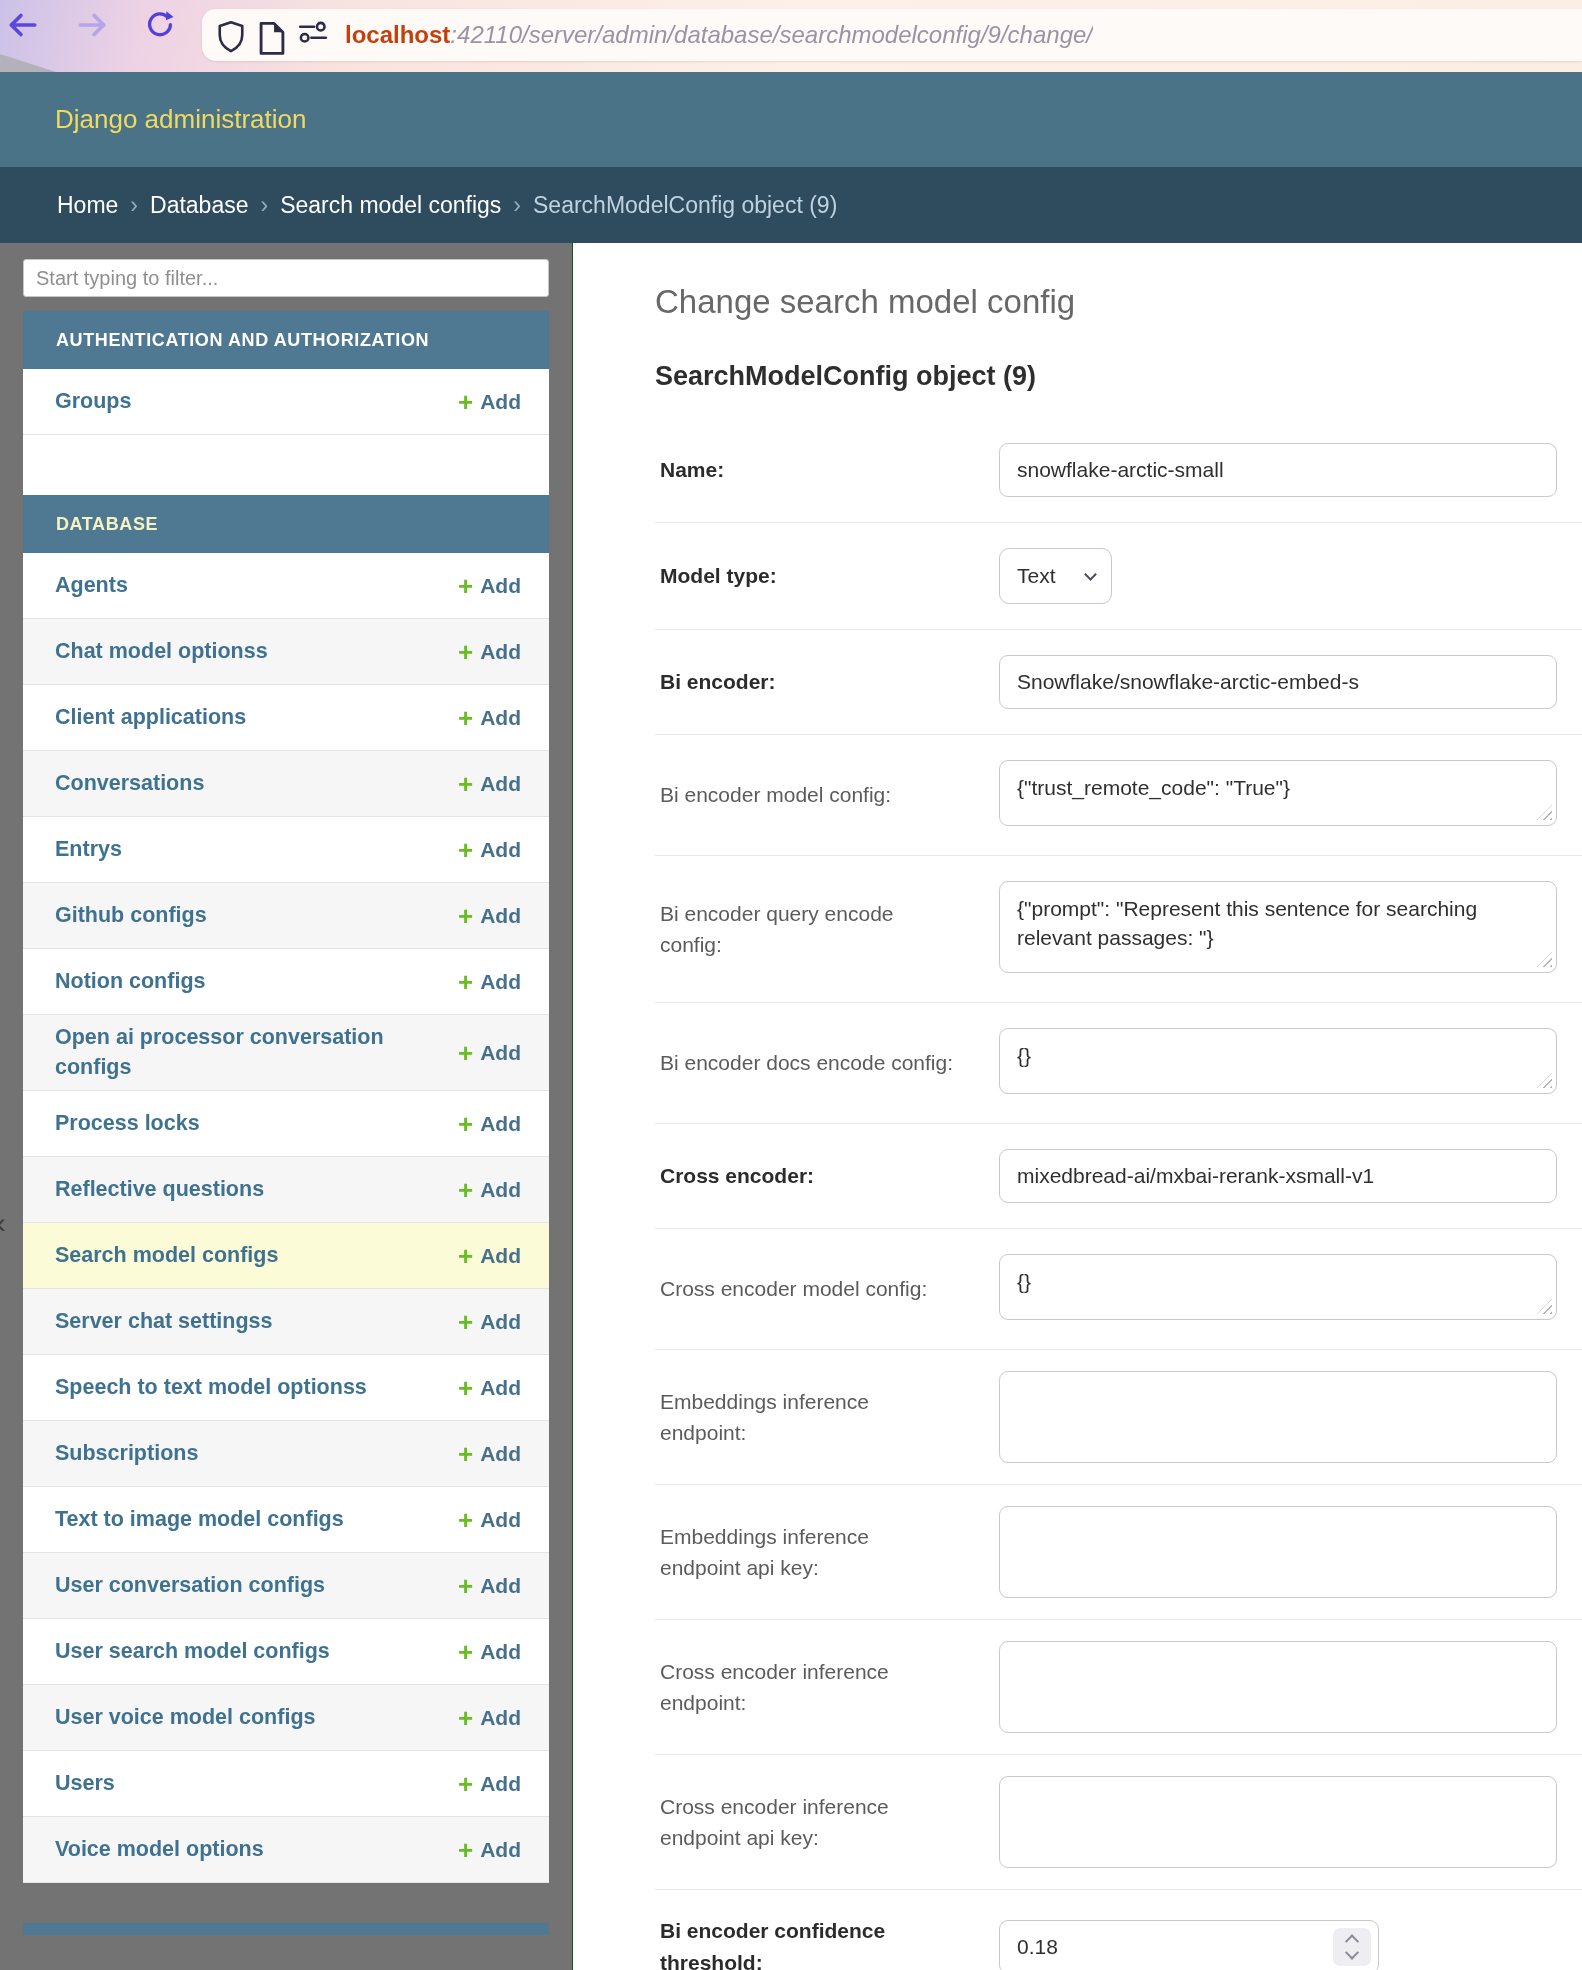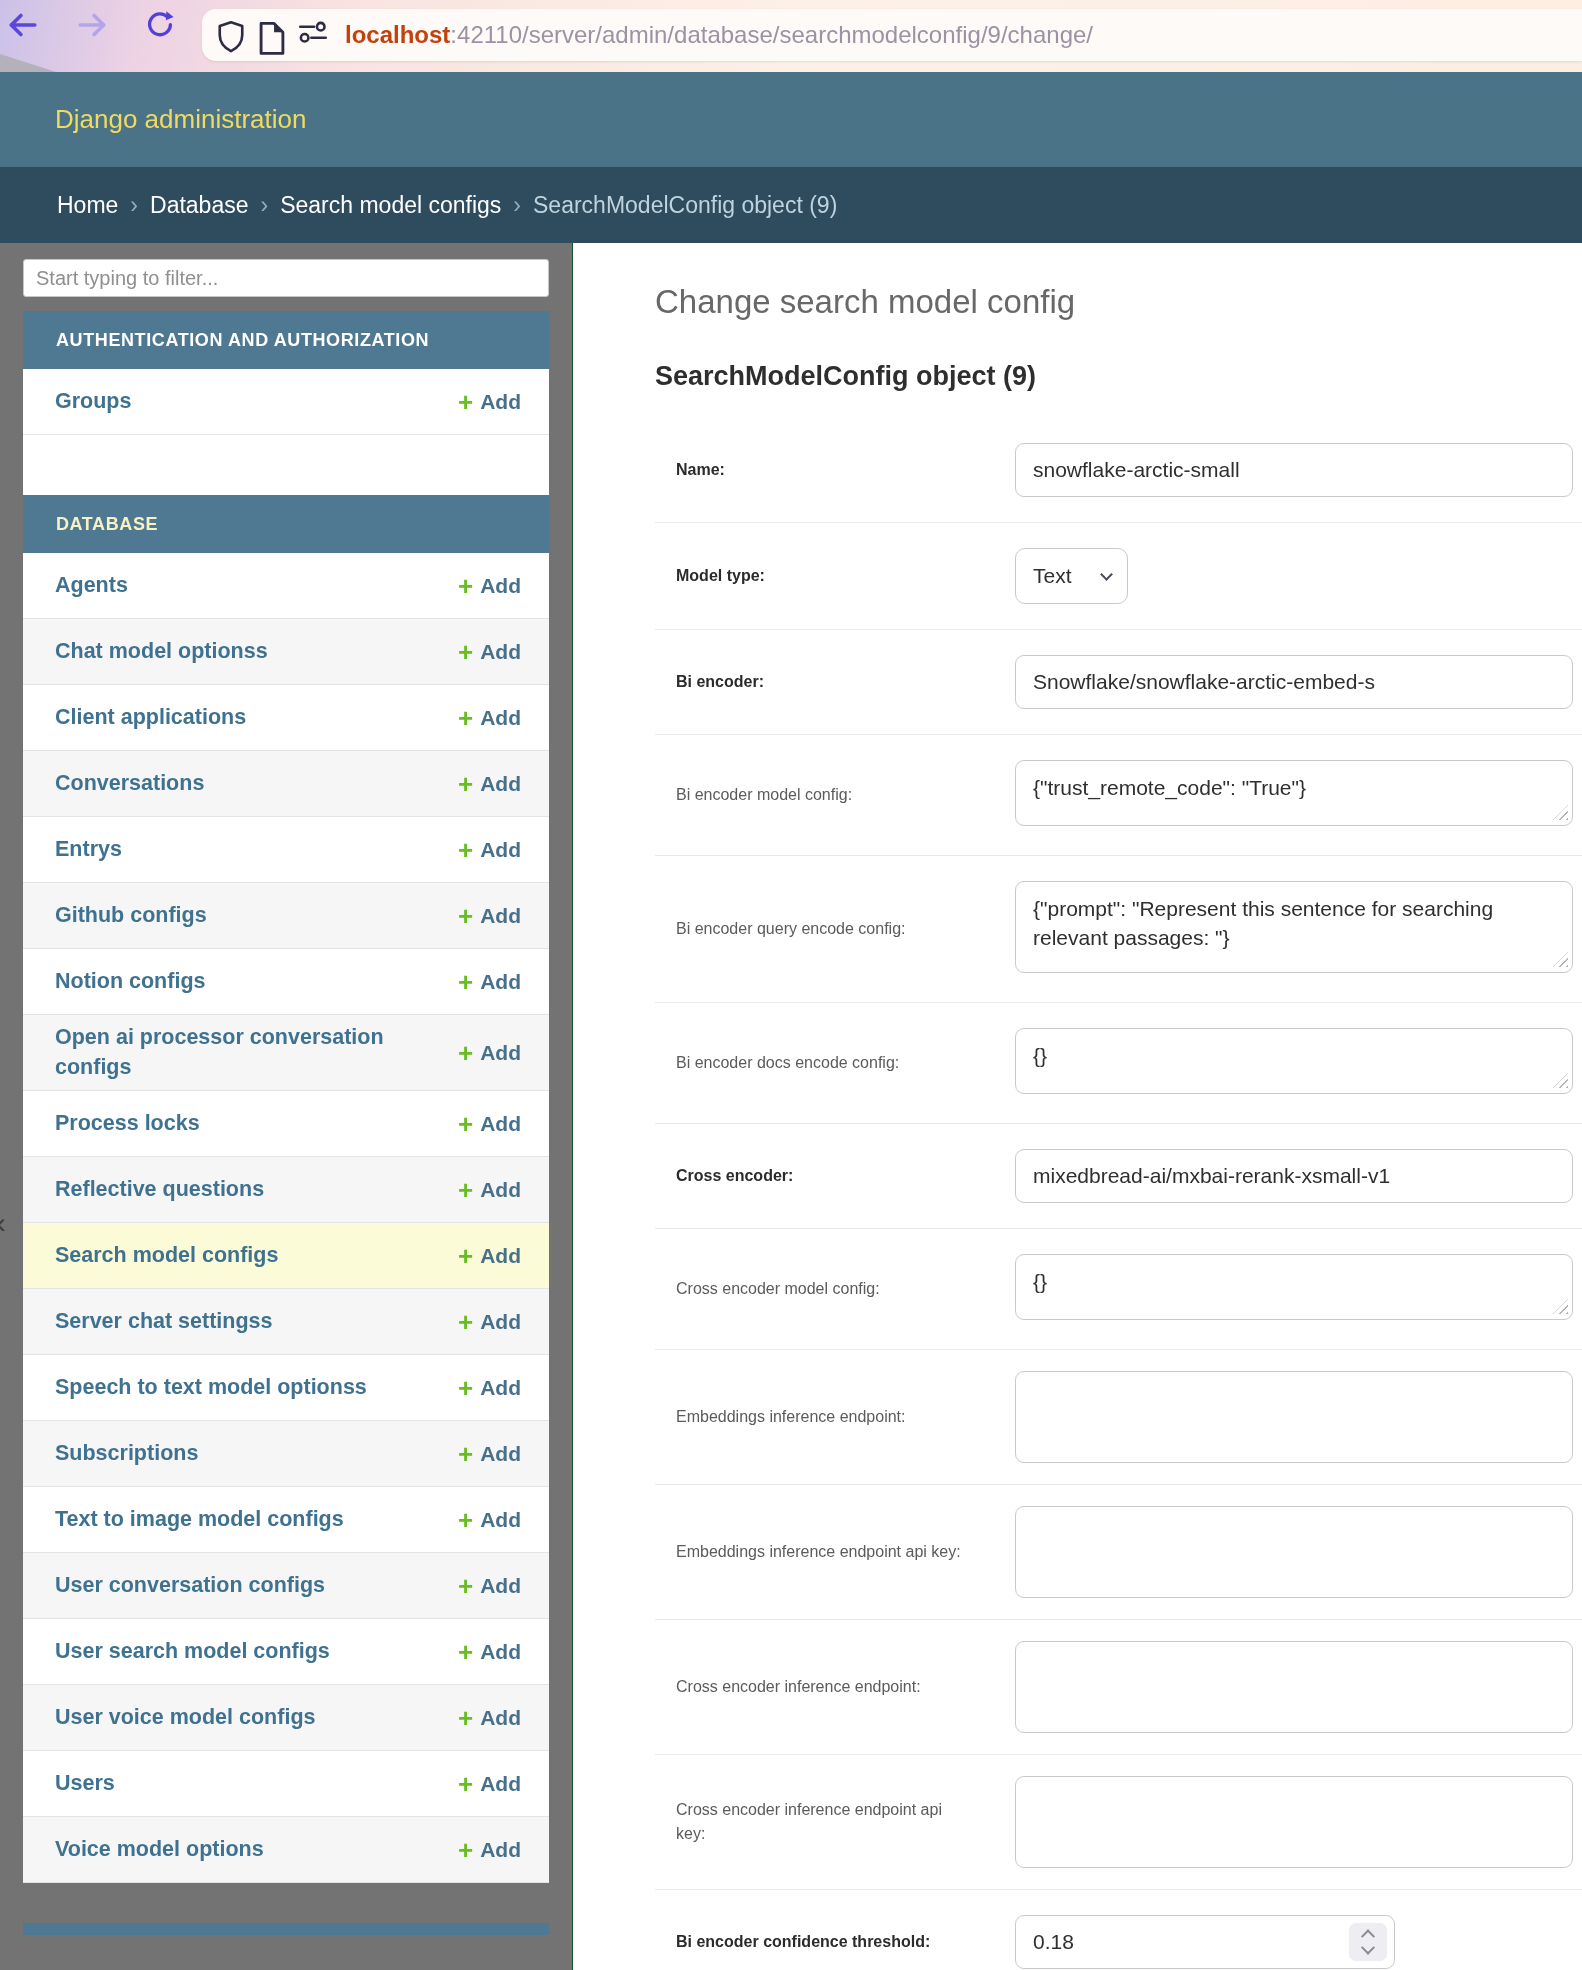--- a/index.html
+++ b/index.html
@@ -23,21 +23,21 @@
     -webkit-clip-path:polygon(0 0,100% 100%,0 100%); clip-path:polygon(0 0,100% 100%,0 100%);}
   .nav-btn{position:absolute; top:10px; width:34px; height:30px; background:none; border:none; cursor:pointer;}
   .nav-btn svg{width:100%; height:100%;}
   .btn-back{left:5px;}   .btn-fwd{left:76px;}   .btn-reload{left:143px;}
   .url-bar{position:absolute; left:202px; top:9px; right:0; height:52px; background:#fdfaf8;
     border-radius:14px 0 0 14px; display:flex; align-items:center; padding-left:14px;
     box-shadow:0 1px 2px rgba(180,140,120,.25);}
   .url-bar .uicon{width:30px; height:30px; margin-right:11px; flex:none; color:var(--chrome-icon);}
   .url-text{font-size:24px; white-space:nowrap; overflow:hidden; margin-left:6px;}
   .url-text .host{color:#c2410c; font-weight:700;}
-  .url-text .path{color:#9b93a3;}
+  .url-text .path{color:#9b93a3;font-style:italic;}
 
   
   .site-header{height:95px; background:var(--header-bg); display:flex; align-items:center; padding-left:55px;}
   .site-title{color:var(--header-title); font-size:26px; font-weight:400;}
 
   .breadcrumbs{height:76px; background:var(--crumb-bg); display:flex; align-items:center;
     padding-left:57px; font-size:23px;}
   .breadcrumbs a{color:var(--crumb-link); text-decoration:none; font-weight:500;}
   .breadcrumbs .sep{color:var(--crumb-sep); margin:0 12px;}
   .breadcrumbs .cur{color:var(--crumb-cur);}
@@ -67,21 +67,21 @@
   .nav-toggle{position:absolute; left:-4px; top:1208px; background:none; border:none;
     font-size:30px; color:#3c3c3c; cursor:pointer; line-height:1;}
 
   
   .main{flex:1; padding:40px 0 0 82px;}
   .page-title{font-size:33px; font-weight:400; color:#686868;}
   .object-title{font-size:27px; font-weight:700; color:#2e2e2e; margin-top:40px;}
   #fields{margin-top:26px;}
   .form-row{display:flex; align-items:center; border-bottom:1px solid var(--sep); padding:25px 0;}
   .form-row.pad-sm{padding:21px 0;}
-  .flabel{width:339px; flex:none; margin-left:21px; padding-right:44px; font-size:16px;
+  .flabel{width:339px; flex:none; margin-left:5px; padding-right:44px; font-size:21px;
     color:var(--label); line-height:1.5;}
   .flabel.req{font-weight:700; color:var(--label-req);}
   .fctrl{position:relative;}
   .txt-input{width:558px; height:54px; border:1px solid var(--input-border); border-radius:9px;
     font-size:21px; color:var(--input-text); padding:0 17px; font-family:Liberation Sans, sans-serif; background:#fff;}
   .txt-input.tall{height:92px;}
   .num-wrap{position:relative; width:380px;}
   .num-wrap .txt-input{width:100%;}
   .spinner{position:absolute; right:8px; top:8px; width:38px; height:38px; background:#ededf2;
     border-radius:7px; display:flex; flex-direction:column; align-items:center; justify-content:center; gap:4px; cursor:pointer;}

